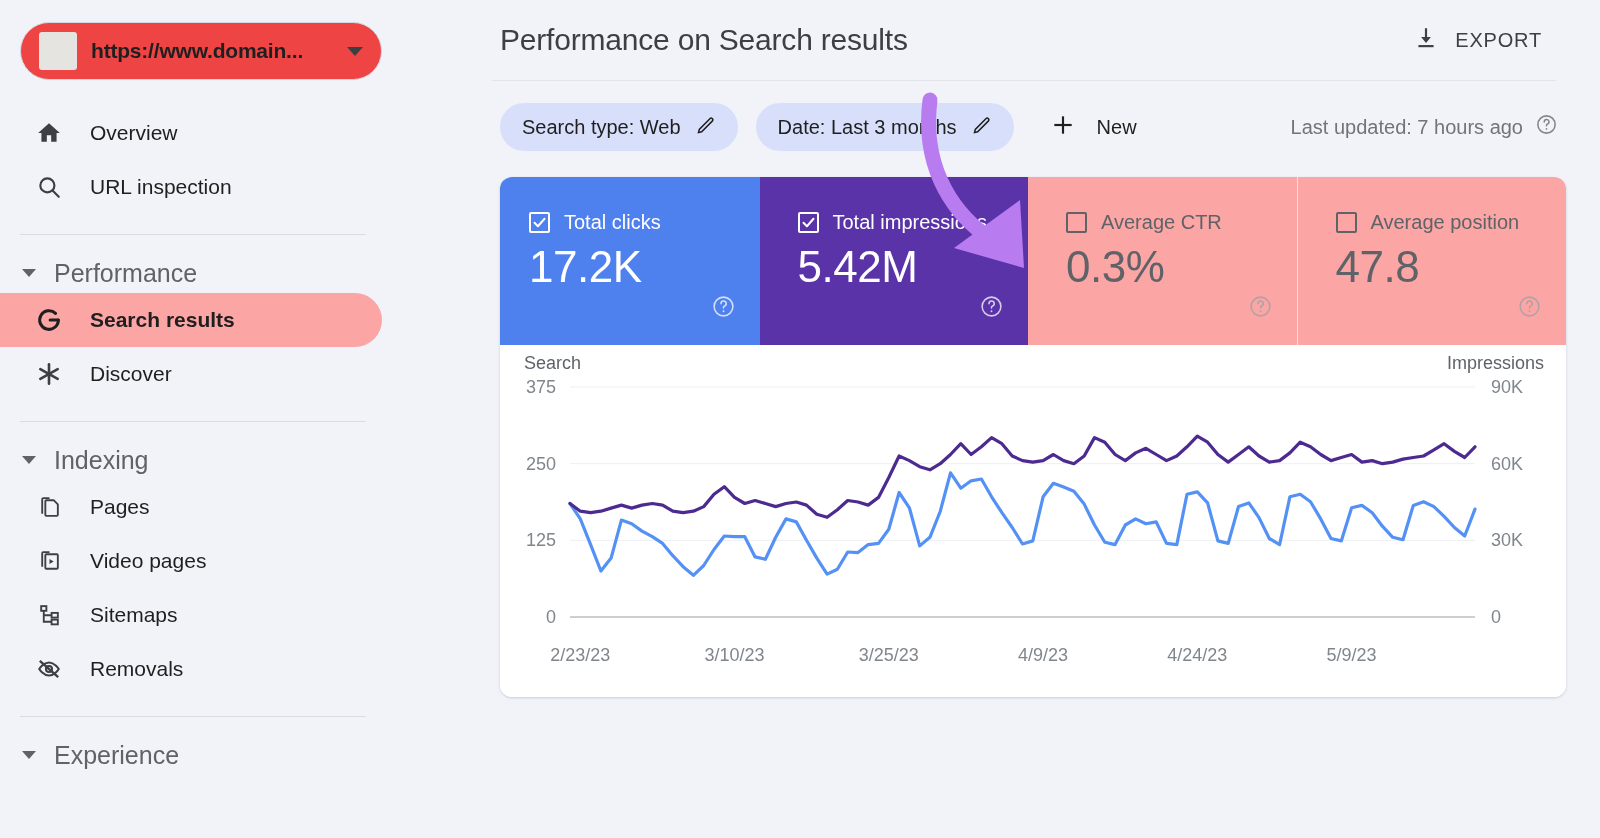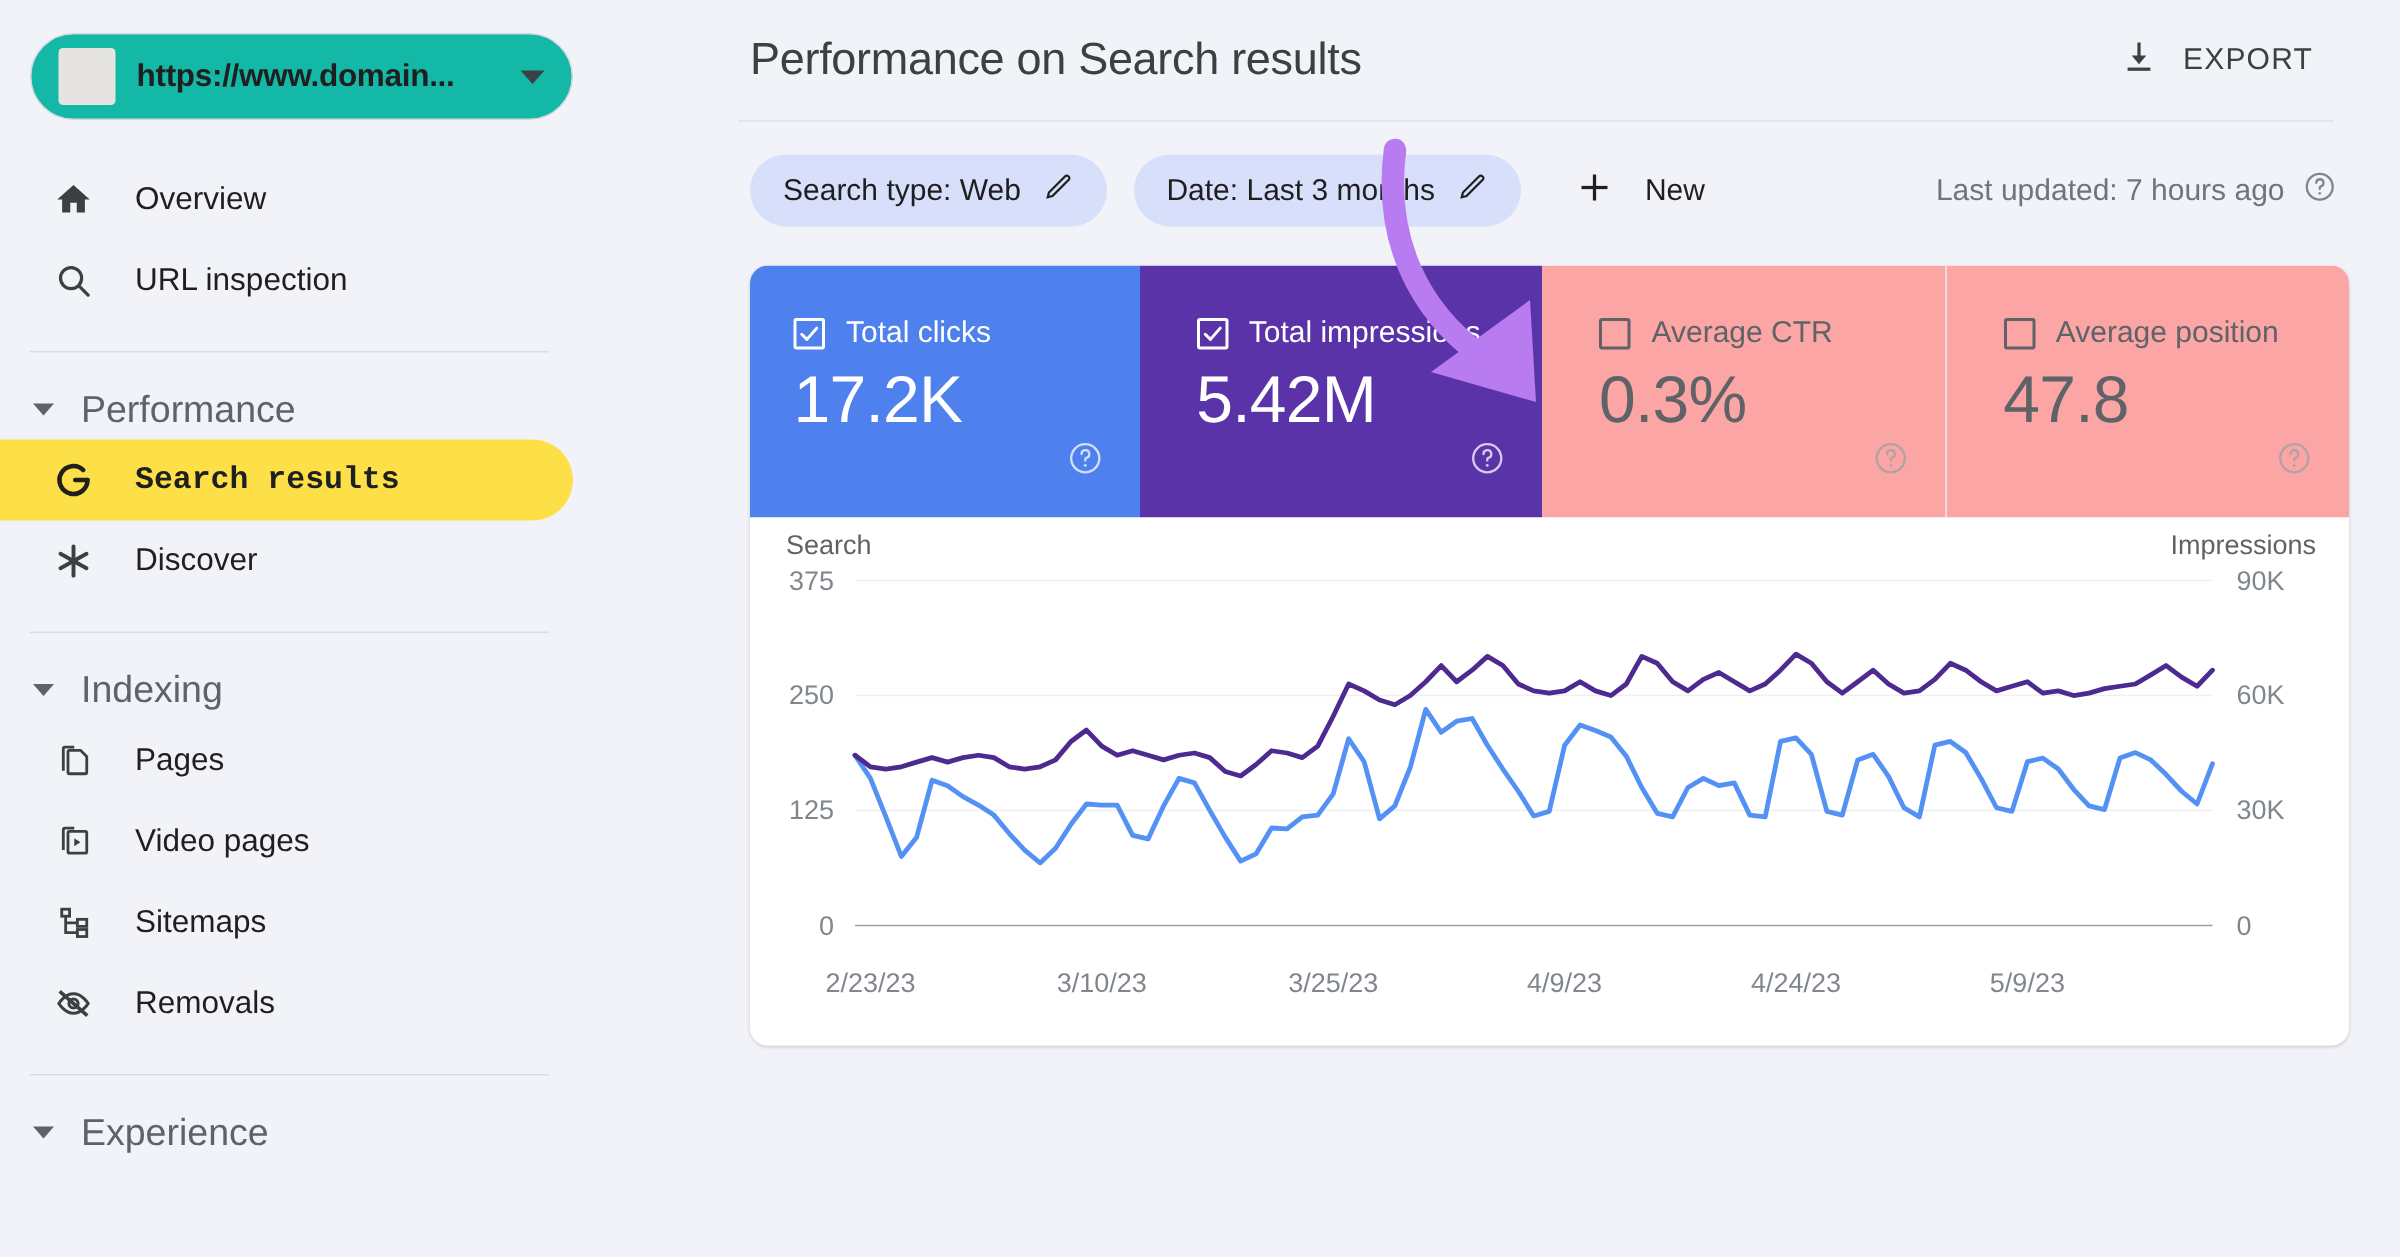--- a/index.html
+++ b/index.html
@@ -16,21 +16,21 @@
     width: 492px; height: 838px; flex: 0 0 492px;
     background: #F1F3F9;
     padding-top: 22px;
     position: relative;
   }
   .property-selector {
     margin: 0 0 0 20px;
     width: 362px; height: 58px;
     border: 1px solid #D4D7E0;
     border-radius: 30px;
-    background: #14b8a6;
+    background: #ef4444;
     display: flex; align-items: center;
     padding: 0 18px 0 18px;
     cursor: pointer;
   }
   .prop-thumb {
     width: 38px; height: 38px; border-radius: 3px;
     background: #E6E4E0; flex: 0 0 38px;
   }
   .prop-url {
     flex: 1; margin-left: 14px;
@@ -45,21 +45,21 @@
   }
 
   .nav { margin-top: 26px; }
   .nav-item {
     display: flex; align-items: center;
     height: 54px; margin-right: 110px;
     padding-left: 34px;
     border-radius: 0 27px 27px 0;
     cursor: pointer;
   }
-  .nav-item.selected { background: #fde047; font-family: Liberation Mono, monospace; }
+  .nav-item.selected { background: #fca5a5; }
   .nav-ico {
     width: 30px; height: 30px; flex: 0 0 30px;
     display: flex; align-items: center; justify-content: center;
     color: #3C4043;
   }
   .nav-ico svg { display: block; }
   .nav-label {
     margin-left: 26px; font-size: 21px; color: #1f1f1f;
     white-space: nowrap;
   }

